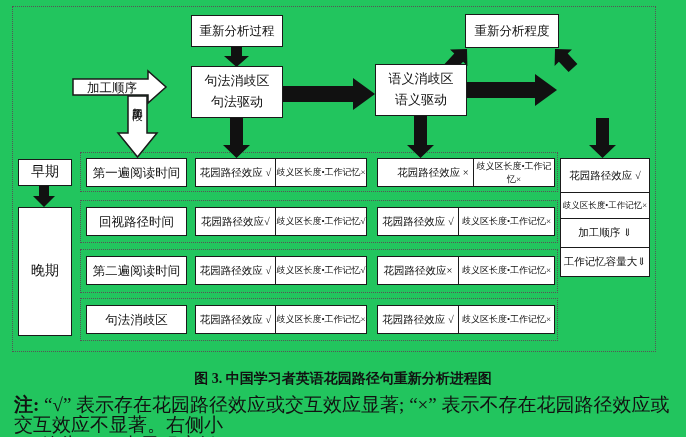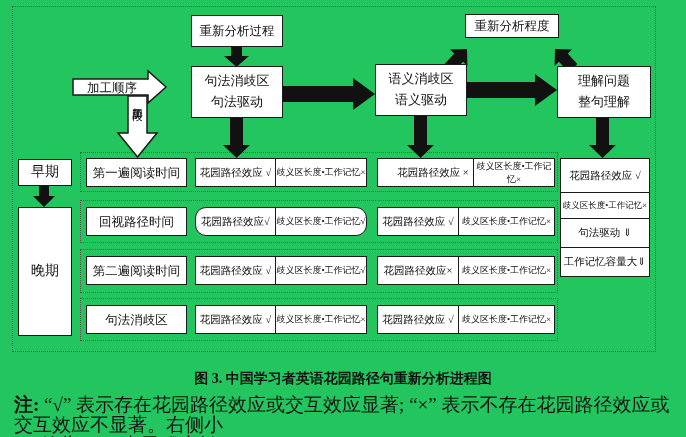--- a/index.html
+++ b/index.html
@@ -58,28 +58,24 @@
   <div class="abs box f13" style="left:191px;top:66px;width:92px;height:52px;">
     <span>句法消歧区</span>
     <span>句法驱动</span>
   </div>
 
   <div class="abs box f13" style="left:375px;top:64px;width:92px;height:52px;">
     <span>语义消歧区</span>
     <span>语义驱动</span>
   </div>
 
-  <div class="abs box f12" style="left:465px;top:14px;width:94px;height:24px;">
+  <div class="abs box f12" style="left:465px;top:14px;width:94px;height:34px;">
     <span>重新分析程度</span>
   </div>
 
-  <div class="abs box f13" style="left:557px;top:66px;width:94px;height:52px;">
-    <span>理解问题</span>
-    <span>整句理解</span>
-  </div>
 
   <div class="abs f12" style="left:76px;top:80px;width:72px;text-align:center;">加工顺序</div>
   <div class="abs vtext f10" style="left:130px;top:99px;height:52px;">加工阶段</div>
 
   <div class="abs box f14" style="left:18px;top:159px;width:54px;height:27px;">
     <span>早期</span>
   </div>
   <div class="abs box f14" style="left:18px;top:207px;width:54px;height:129px;">
     <span>晚期</span>
   </div>
@@ -92,21 +88,21 @@
     <div class="cell sep f9" style="flex:1;">歧义区长度•工作记忆×</div>
   </div>
   <div class="abs pair" style="left:377px;top:158px;width:178px;height:29px;padding-left:15px;">
     <div class="cell f10" style="width:80px;">花园路径效应 ×</div>
     <div class="cell sep f9" style="flex:1;">歧义区长度•工作记忆×</div>
   </div>
 
   <div class="abs box f12" style="left:86px;top:207px;width:101px;height:29px;">
     <span>回视路径时间</span>
   </div>
-  <div class="abs pair" style="left:195px;top:207px;width:172px;height:29px;border-radius:11px;">
+  <div class="abs pair" style="left:195px;top:207px;width:172px;height:29px;">
     <div class="cell f10" style="width:79px;">花园路径效应√</div>
     <div class="cell sep f9" style="flex:1;">歧义区长度•工作记忆√</div>
   </div>
   <div class="abs pair" style="left:377px;top:207px;width:178px;height:29px;">
     <div class="cell f10" style="width:80px;">花园路径效应 √</div>
     <div class="cell sep f9" style="flex:1;">歧义区长度•工作记忆×</div>
   </div>
 
   <div class="abs box f12" style="left:86px;top:256px;width:101px;height:29px;">
     <span>第二遍阅读时间</span>
@@ -129,21 +125,21 @@
   </div>
   <div class="abs pair" style="left:377px;top:305px;width:178px;height:29px;">
     <div class="cell f10" style="width:80px;">花园路径效应 √</div>
     <div class="cell sep f9" style="flex:1;">歧义区长度•工作记忆×</div>
   </div>
 
   <div class="abs" style="left:560px;top:158px;width:90px;height:119px;border:1.4px solid #1a1a1a;
        background:#fff;display:flex;flex-direction:column;box-sizing:border-box;">
     <div class="f10" style="height:33px;display:flex;align-items:center;justify-content:center;text-align:center;">花园路径效应 √</div>
     <div class="f85" style="height:25px;border-top:1.4px solid #1a1a1a;display:flex;align-items:center;justify-content:center;text-align:center;">歧义区长度•工作记忆×</div>
-    <div class="f10" style="height:28px;border-top:1.4px solid #1a1a1a;display:flex;align-items:center;justify-content:center;text-align:center;">句法驱动 ⇓</div>
+    <div class="f10" style="height:28px;border-top:1.4px solid #1a1a1a;display:flex;align-items:center;justify-content:center;text-align:center;">加工顺序 ⇓</div>
     <div class="f10" style="flex:1;border-top:1.4px solid #1a1a1a;display:flex;align-items:center;justify-content:center;text-align:center;">工作记忆容量大⇓</div>
   </div>
 
   <div class="caption">图 3. 中国学习者英语花园路径句重新分析进程图</div>
 
   <div class="note">
     <div><span class="p">注:</span>
       <span>“√” 表示存在花园路径效应或交互效应显著; “×” 表示不存在花园路径效应或交互效应不显著。右侧小</span></div>
     <div class="indent">箭头 “⇓” 表示程度低。</div>
   </div>

